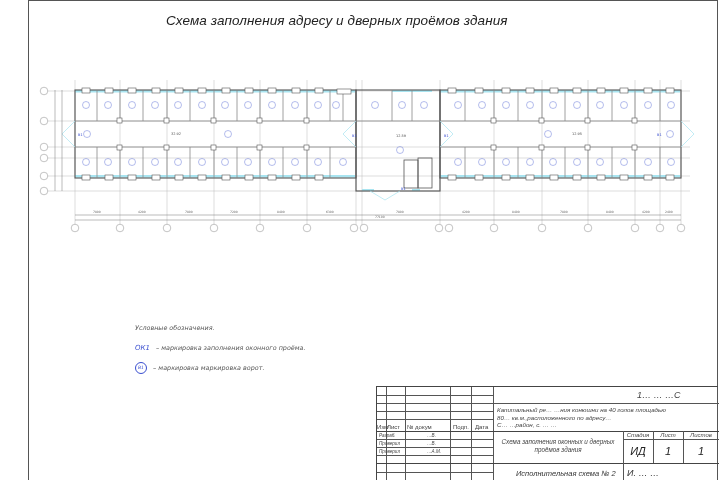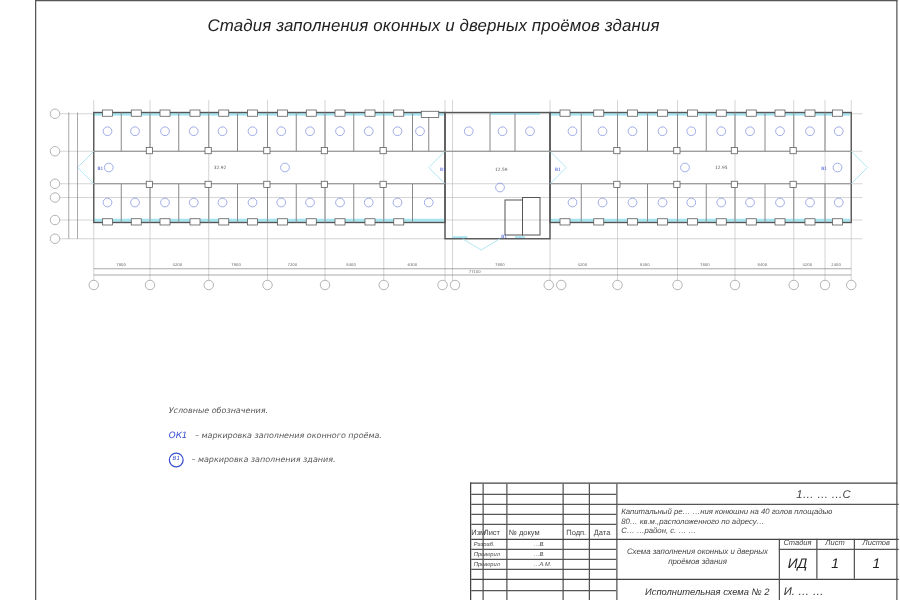--- a/index.html
+++ b/index.html
@@ -24,21 +24,21 @@
   .tb .scheme { font-size:7.5px; color:#333;padding-left:11px; }
   .tb .org { font-size:9px; color:#333; }
   .tb .col-hdr { font-size:6px; color:#444; }
   .tb .sig { font-size:4.6px; color:#444; }
 </style>
 </head>
 <body>
 
 <div class="sheet-border"></div>
 
-<div class="title">Стадия заполнения оконных и дверных проёмов здания</div>
+<div class="title">Схема заполнения адресу и дверных проёмов здания</div>
 
 <svg class="plan" width="720" height="250" viewBox="0 0 720 250">
 
   <g stroke="#bbb" stroke-width="0.5">
     <line x1="45" y1="91" x2="690" y2="91"></line>
     <line x1="45" y1="121" x2="690" y2="121"></line>
     <line x1="45" y1="147" x2="690" y2="147"></line>
     <line x1="45" y1="158" x2="690" y2="158"></line>
     <line x1="45" y1="176" x2="690" y2="176"></line>
     <line x1="45" y1="191" x2="690" y2="191"></line>
@@ -334,21 +334,21 @@
 </svg>
 
 <div class="legend">
   <div class="row" style="left:0;top:0;">Условные обозначения.</div>
   <div class="row" style="left:0;top:20px;">
     <span class="mark-ok">ОК1</span>
     &nbsp;&nbsp;<span>– маркировка заполнения оконного проёма.</span>
   </div>
   <div class="row" style="left:0;top:38px;">
     <span class="gate-badge">В1</span>
-    &nbsp;&nbsp;<span>– маркировка заполнения здания.</span>
+    &nbsp;&nbsp;<span>– маркировка маркировка ворот.</span>
   </div>
 </div>
 
 <div class="tb">
 
   <div class="line-v" style="left:9px;top:0;height:94px;"></div>
   <div class="line-v" style="left:28px;top:0;height:94px;"></div>
   <div class="line-v" style="left:73px;top:0;height:94px;"></div>
   <div class="line-v" style="left:94px;top:0;height:94px;"></div>
   <div class="line-v" style="left:116px;top:0;height:94px;"></div>

